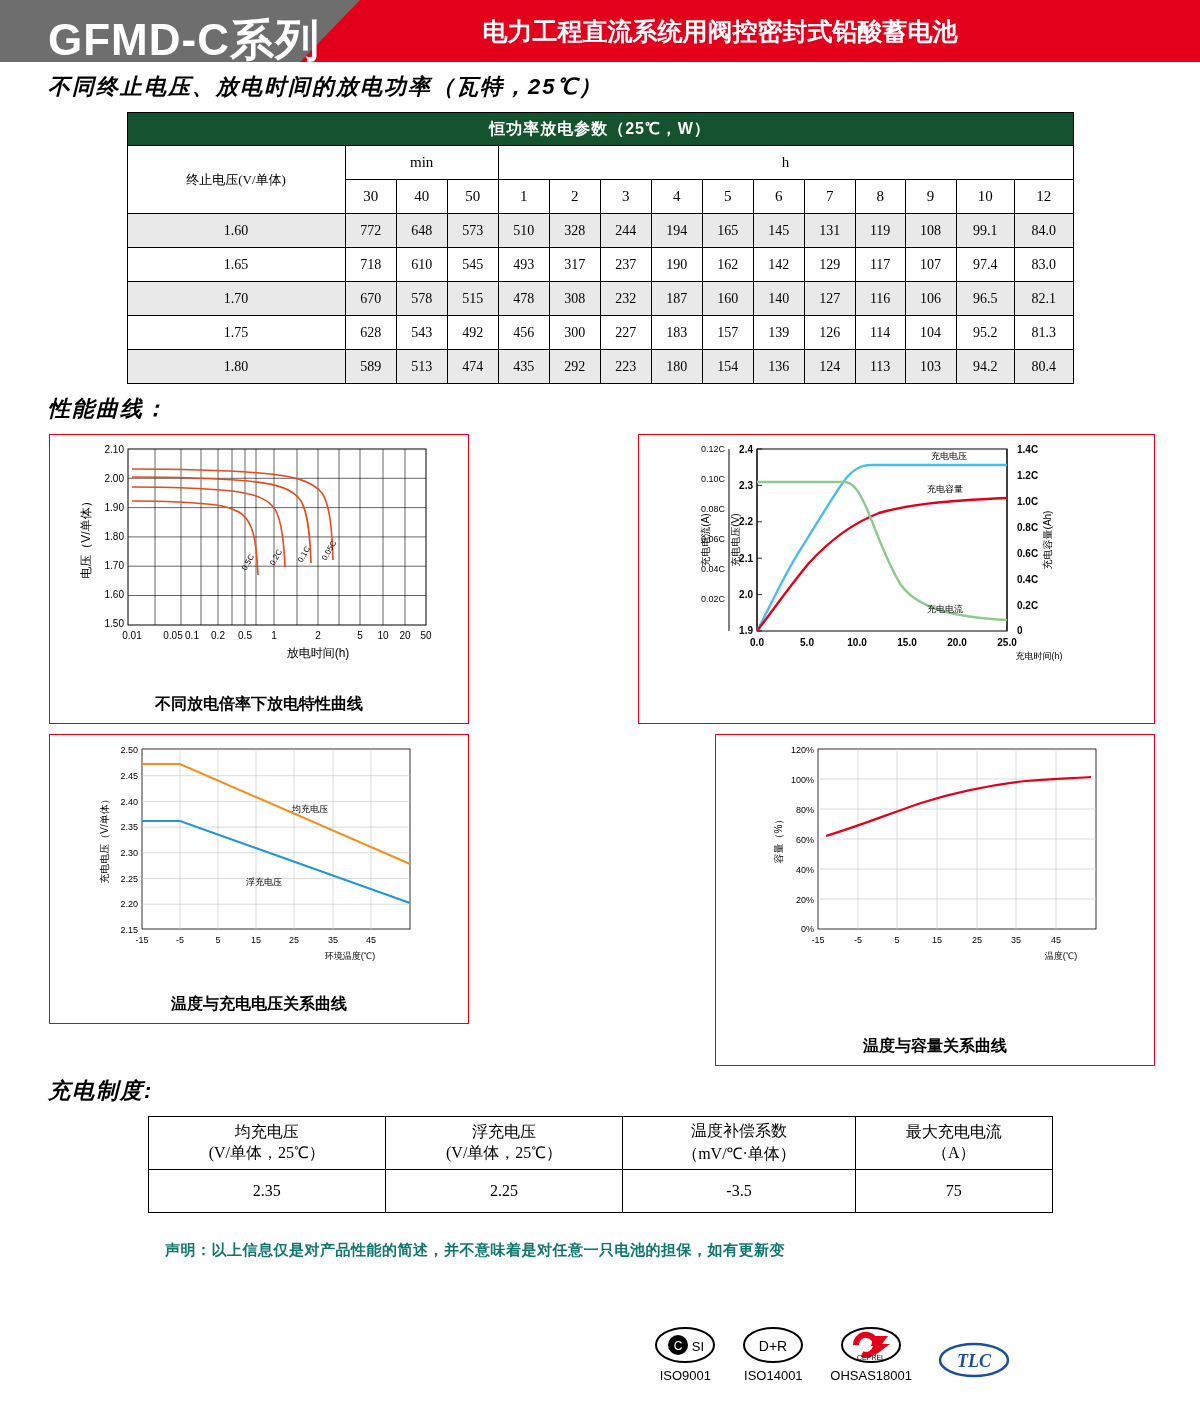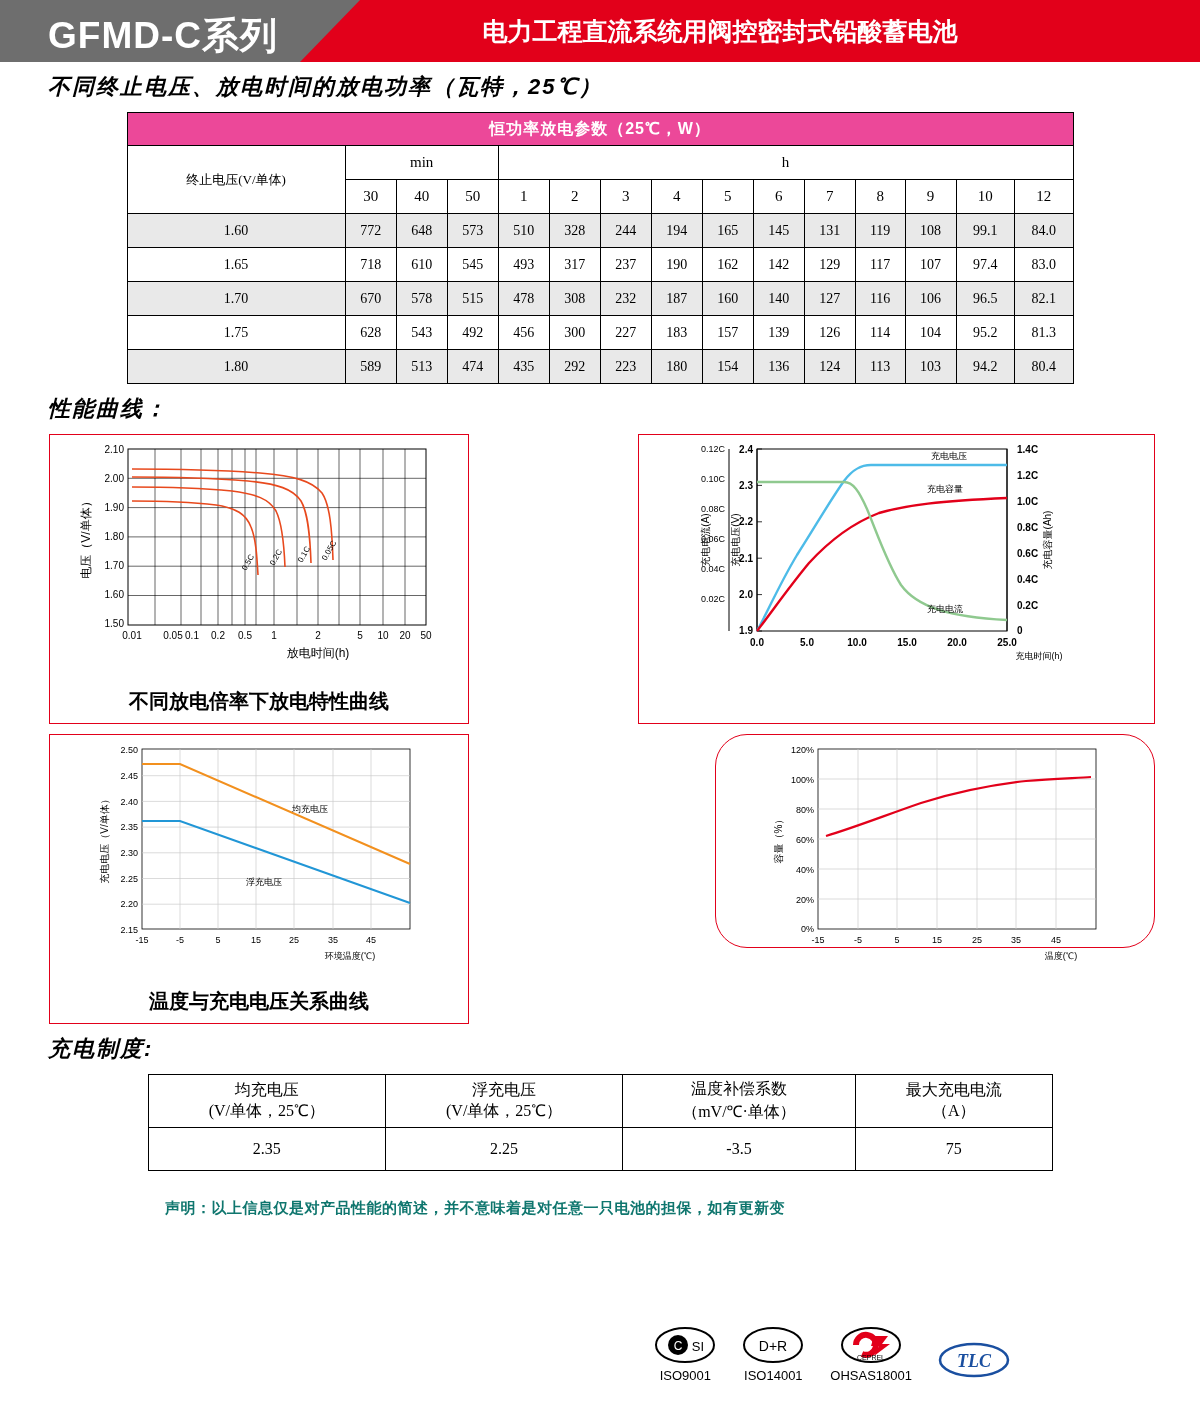--- a/index.html
+++ b/index.html
@@ -10,50 +10,50 @@
     color:#000;
     position:relative;
     overflow:hidden;
   }
   
   .header{position:relative;height:62px;width:1200px;overflow:hidden;}
   .header .grey{position:absolute;left:0;top:0;width:420px;height:62px;background:#6e6e6e;}
   .header .red{position:absolute;left:0;top:0;width:1200px;height:62px;background:#e2001a;
     clip-path:polygon(360px 0,1200px 0,1200px 62px,300px 62px);}
   .header .model{position:absolute;left:48px;top:11px;font-family:"Liberation Sans",sans-serif;
-    font-weight:bold;font-size:37px;color:#ffffff;letter-spacing:1px;z-index:3;}
+    font-weight:bold;font-size:44px;color:#ffffff;letter-spacing:1px;z-index:3;}
   .header .title{position:absolute;left:0;top:0;width:1200px;height:62px;line-height:62px;
     text-align:center;padding-left:240px;box-sizing:border-box;
     font-family:"Liberation Sans",sans-serif;font-weight:bold;font-size:25px;color:#fff;z-index:3;}
 
   
   .sec-title{font-family:"Liberation Sans",sans-serif;font-weight:bold;font-size:22px;
     color:#000;margin:10px 0 10px 48px;letter-spacing:2px;font-style:italic;}
 
   
   .power-wrap{margin:0 auto;width:947px;}
   table.power{border-collapse:collapse;width:947px;font-size:14px;}
   table.power td,table.power th{border:1px solid #000;text-align:center;vertical-align:middle;}
-  table.power .banner{background:#ec4899;color:#fff;font-weight:bold;font-size:16px;height:30px;
+  table.power .banner{background:#14532d;color:#fff;font-weight:bold;font-size:16px;height:30px;
     font-family:"Liberation Sans",sans-serif;letter-spacing:1px;}
   table.power .hdr{height:30px;background:#ffffff;font-size:15px;}
   table.power td{height:31px;}
   table.power tr.shade td{background:#e9e9e9;}
   .vlab{font-size:13px;}
 
   
   .charts{position:relative;width:1110px;margin:8px auto 0 auto;}
   .chart-row{display:flex;justify-content:space-between;margin-bottom:10px;}
   .chart-box{border:1px solid #e2001a;box-sizing:border-box;position:relative;background:#fff;}
   .cb1{width:420px;height:290px;margin-left:4px;}
   .cb2{width:517px;height:290px;}
   .cb3{width:420px;height:290px;margin-left:4px;}
-  .cb4{width:440px;height:214px;border-radius:32px;}
+  .cb4{width:440px;height:332px;}
   .chart-cap{position:absolute;bottom:8px;left:0;width:100%;text-align:center;
-    font-family:"Liberation Sans",sans-serif;font-weight:bold;font-size:20px;color:#000;}
+    font-family:"Liberation Sans",sans-serif;font-weight:bold;font-size:16px;color:#000;}
   svg{display:block;}
 
   
   .charge-wrap{width:905px;margin:6px auto 0 auto;}
   table.charge{border-collapse:collapse;width:905px;font-size:16px;}
   table.charge td{border:1px solid #000;text-align:center;vertical-align:middle;padding:4px 0;}
   table.charge .hcell{height:30px;font-size:16px;}
   table.charge .vcell{height:34px;font-size:16px;}
 
   
@@ -432,20 +432,21 @@
           <text x="142" y="208">-5</text>
           <text x="181" y="208">5</text>
           <text x="221" y="208">15</text>
           <text x="261" y="208">25</text>
           <text x="300" y="208">35</text>
           <text x="340" y="208">45</text>
         </g>
         <text x="345" y="224" font-family="Liberation Sans, sans-serif" font-size="9" text-anchor="middle" fill="#000">温度(℃)</text>
         <text x="66" y="104" font-family="Liberation Sans, sans-serif" font-size="10" text-anchor="middle" fill="#000" transform="rotate(-90 66 104)">容量（%）</text>
       </svg>
+      <div class="chart-cap">温度与容量关系曲线</div>
     </div>
   </div>
 </div>
 
 <div class="sec-title">充电制度:</div>
 
 <div class="charge-wrap">
 <table class="charge">
   <tbody>
         <tr>

